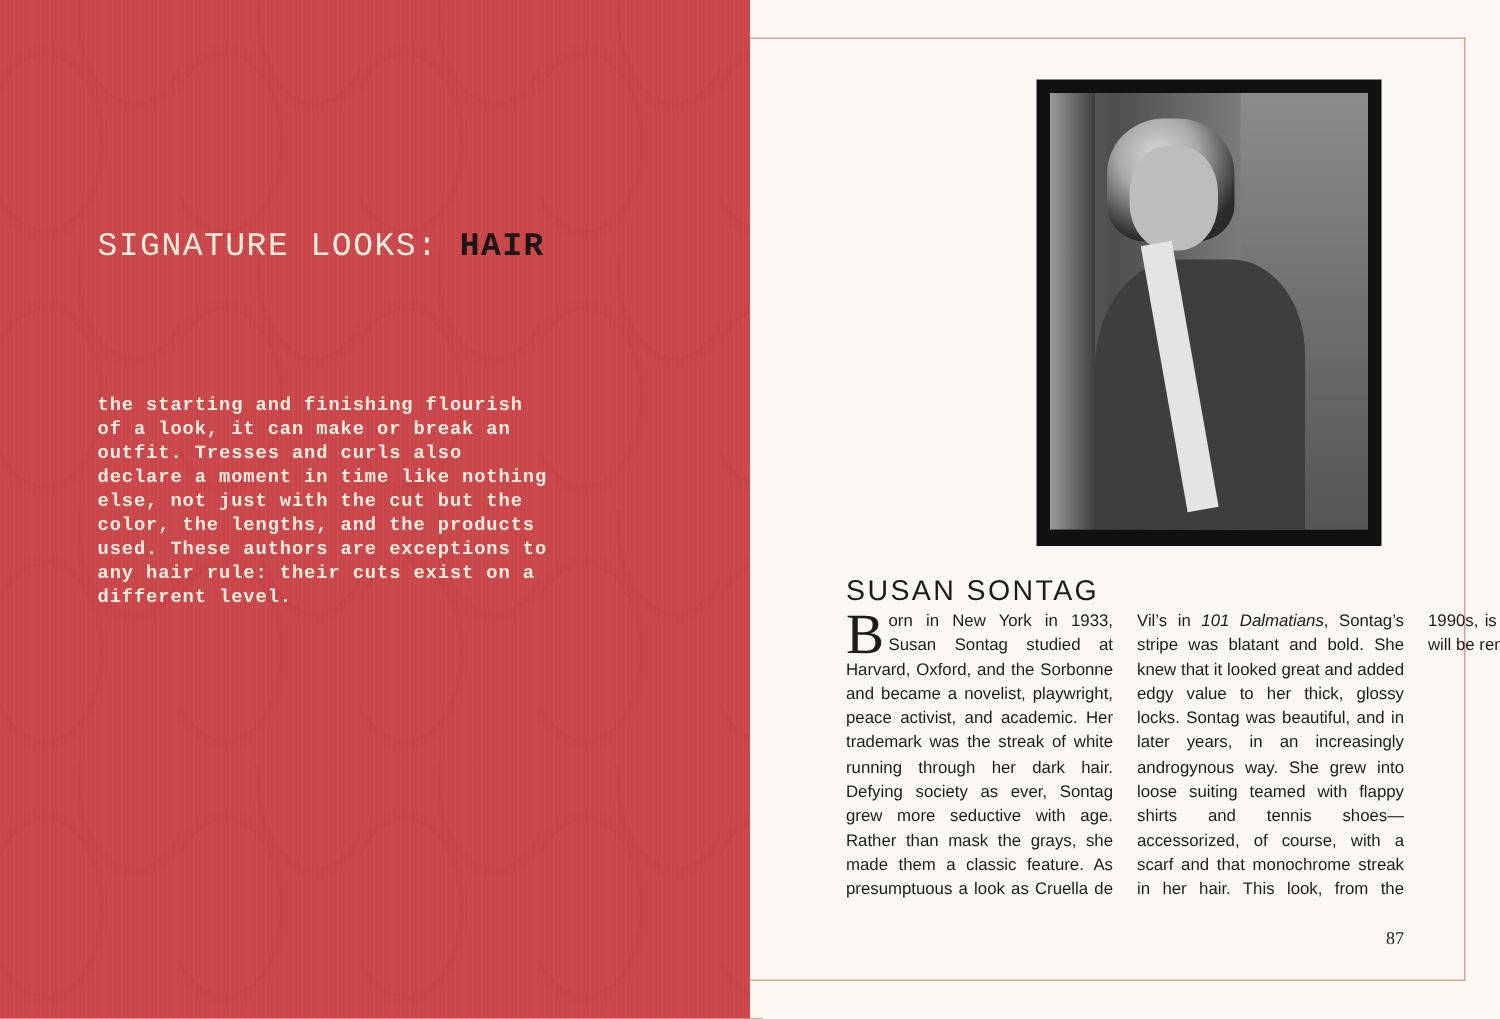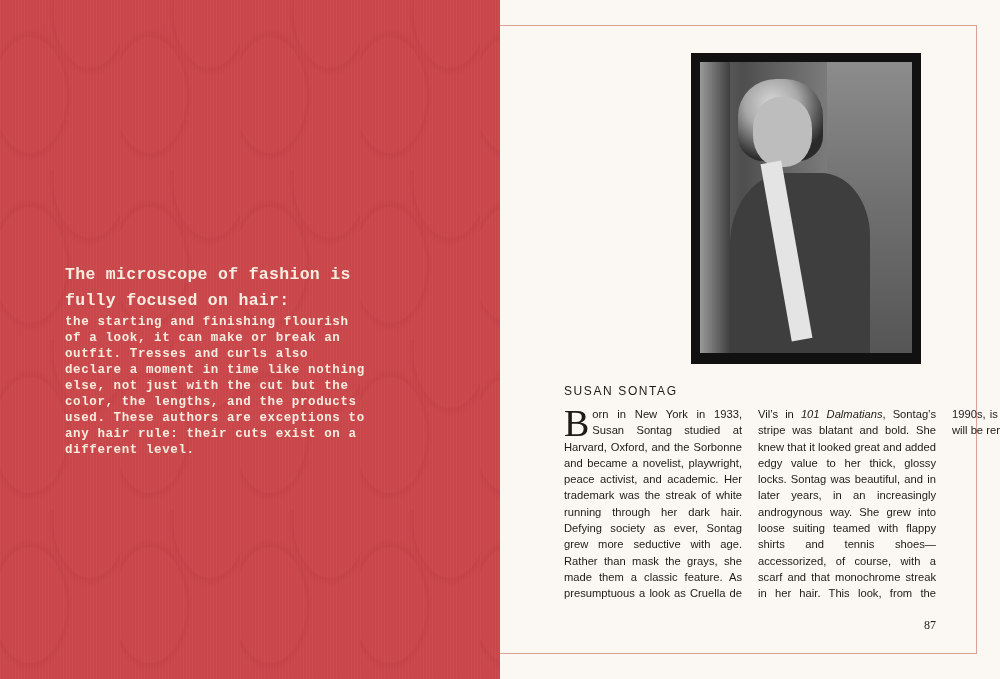--- a/index.html
+++ b/index.html
@@ -42,21 +42,21 @@
     background: linear-gradient(180deg, #8c8c8c 0%, #6f6f6f 50%, #555 100%); }
   .ph-pillar { position:absolute; left:0; top:0; width:14%; height:100%; background:linear-gradient(90deg,#9a9a9a,#3f3f3f); }
   .ph-hair { position:absolute; left:18%; top:6%; width:40%; height:28%; border-radius:45% 45% 30% 30%;
     background: radial-gradient(circle at 40% 30%, #d8d8d8 0%, #a8a8a8 35%, #2a2a2a 75%); }
   .ph-face { position:absolute; left:25%; top:12%; width:28%; height:24%; border-radius:45%; background:#bdbdbd; }
   .ph-body { position:absolute; left:14%; top:38%; width:66%; height:62%; border-radius:40% 35% 0 0; background:#3e3e3e; }
   .ph-scarf { position:absolute; left:36%; top:34%; width:10%; height:62%; background:#e4e4e4; transform:rotate(-10deg); }
   .name {
     position:absolute; left:564px; top:384px; margin:0;
     font-family:"Liberation Sans", "DejaVu Sans", sans-serif;
-    font-size:12px; letter-spacing:1.6px; font-weight:normal; color:#1e1a18;
+    font-size:19px; letter-spacing:1.6px; font-weight:normal; color:#1e1a18;
   }
   .columns {
     position:absolute; left:564px; top:406px; width:372px;
     column-count:2; column-gap:16px; column-fill:auto; height:196px;
     font-family:"Liberation Sans", "DejaVu Sans", sans-serif;
     font-size:11.2px; line-height:16.3px; color:#1e1a18; text-align:justify;
   }
   .columns p { margin:0; hyphens:manual; }
   .dropcap {
     float:left; font-family:"Liberation Serif", "DejaVu Serif", serif;
@@ -65,22 +65,22 @@
   .columns em { font-style:italic; }
   .page-number {
     position:absolute; left:924px; top:618px;
     font-family:"Liberation Serif", "DejaVu Serif", serif; font-size:12px; color:#1e1a18;
   }
 </style>
 </head>
 <body>
 
 <div class="left-page">
+  <h1 class="heading"><span>SIGNATURE LOOKS:</span> <span class="accent">HAIR</span></h1>
   <div class="intro">
-    <div class="lead">The microscope of fashion is fully focused on hair:</div>
     <div class="body">the starting and finishing flourish of a look, it can make or break an outfit. Tresses and curls also declare a moment in time like nothing else, not just with the cut but the color, the lengths, and the products used. These authors are exceptions to any hair rule: their cuts exist on a different level.</div>
   </div>
 </div>
 
 <div class="frame"></div>
 
 <div class="photo" title="Black-and-white portrait of Susan Sontag with arms crossed, leaning against a stone doorway">
   <div class="photo-inner">
     <div class="ph-pillar"></div>
     <div class="ph-wall"></div>

